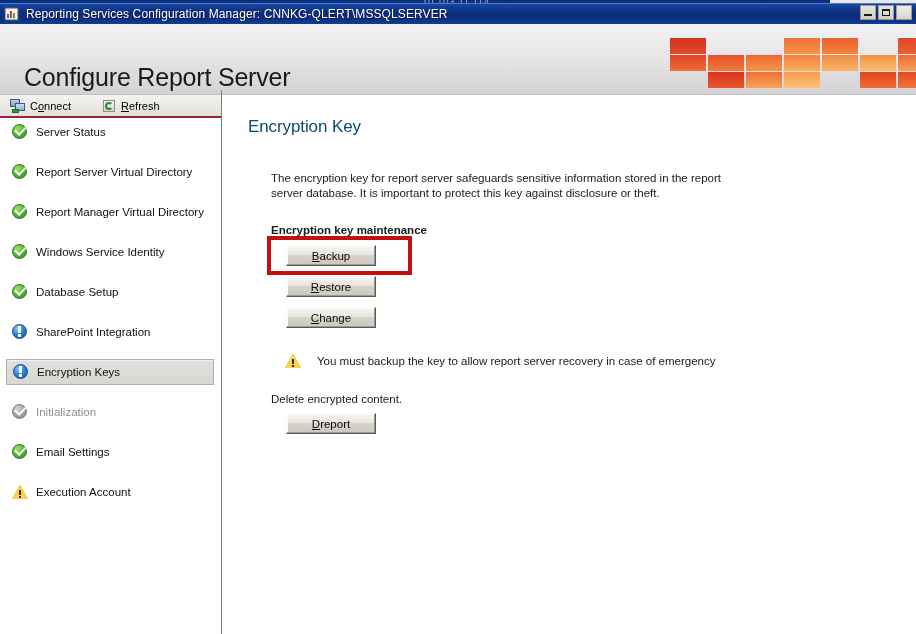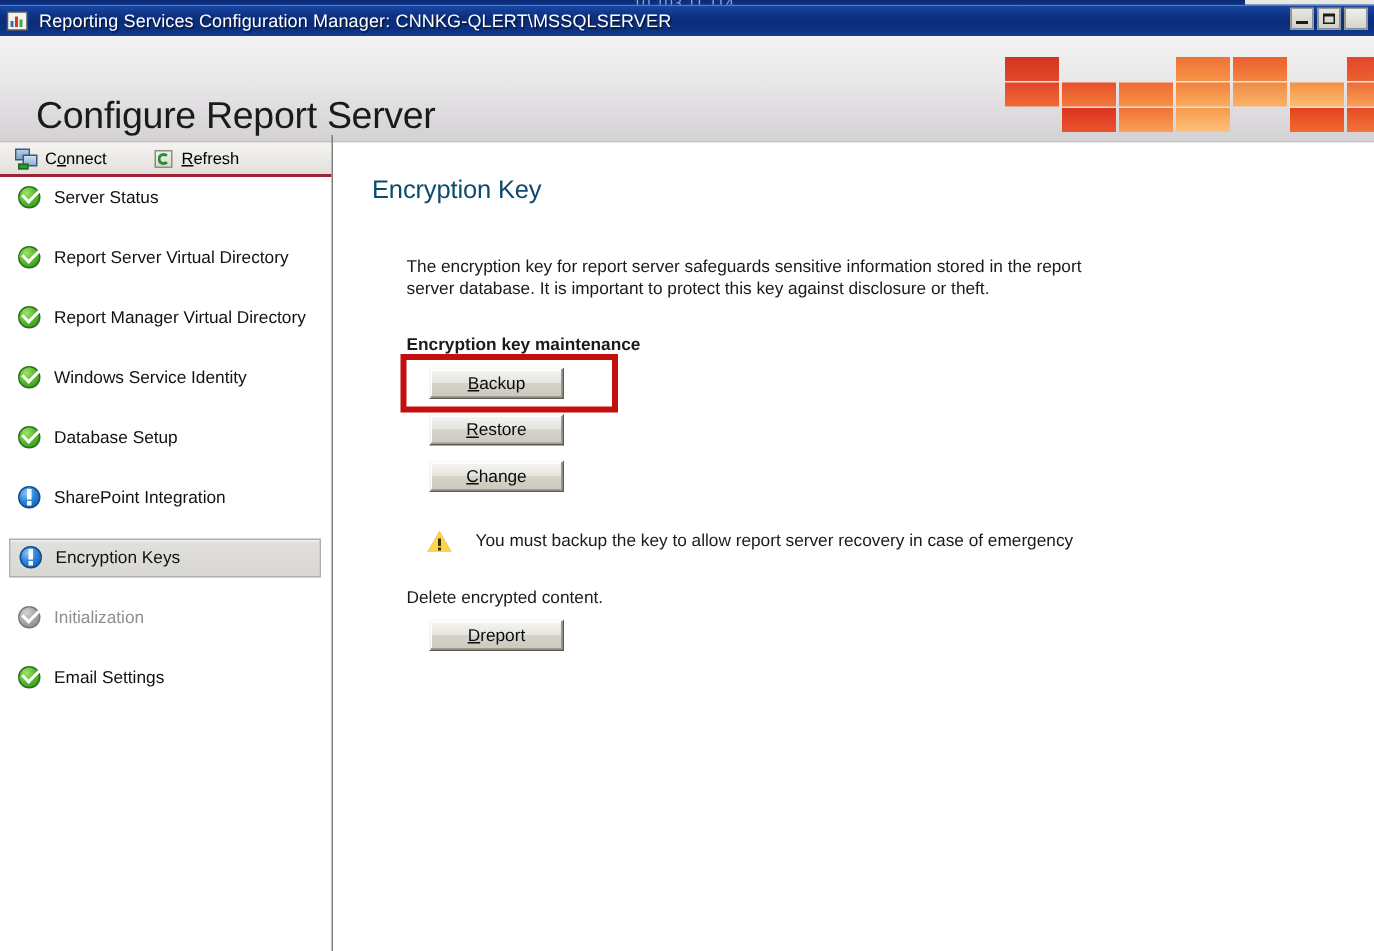--- a/index.html
+++ b/index.html
@@ -545,20 +545,27 @@
     </div>
 
     <div class="nav-item">
       <span class="st">
           <span class="st-ok"></span>
           <span class="chk"></span>
         </span>
       <span class="nav-label">Email Settings</span>
     </div>
 
+    <div class="nav-item">
+      <span class="st">
+          <span class="st-warn"></span>
+          <span class="st-warn-inner"></span>
+        </span>
+      <span class="nav-label">Execution Account</span>
+    </div>
   </div>
 
   <div class="side-divider"></div>
 
   <div class="content">
     <div class="page-title">Encryption Key</div>
     <div class="desc">The encryption key for report server safeguards sensitive information stored in the report server database. It is important to protect this key against disclosure or theft.</div>
 
     <div class="section-label maint-label">Encryption key maintenance</div>
 

